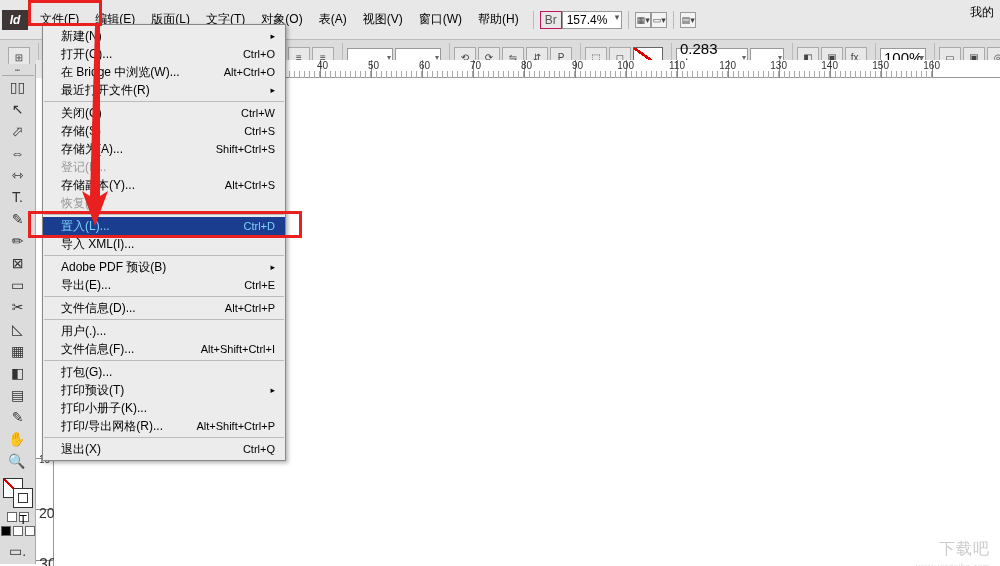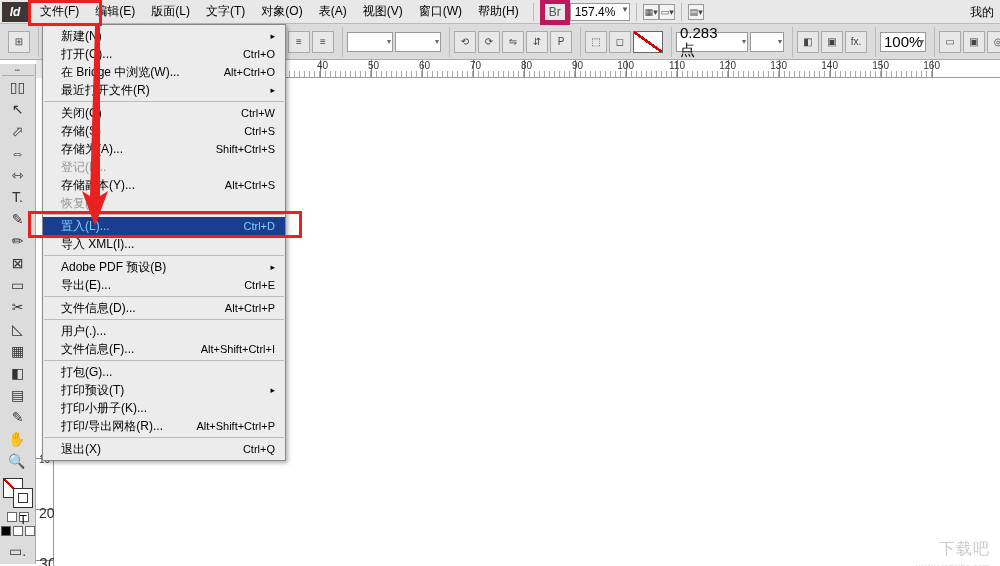--- a/index.html
+++ b/index.html
@@ -1,25 +1,25 @@
 <!DOCTYPE html>
 <html><head>
 <meta charset="utf-8">
 <style>
 * { margin: 0; padding: 0; box-sizing: border-box; font-family: "Microsoft YaHei", SimSun, sans-serif; font-size: 12px; }
 body { background: #fff; width: 1000px; height: 566px; overflow: hidden; position: relative; }
 
 
-.menubar { height: 24px; background: #e8e8e8; border-bottom: 1px solid #bbb; display: flex; align-items: center; padding-left: 2px; }
+.menubar { height: 40px; background: #e8e8e8; border-bottom: 1px solid #bbb; display: flex; align-items: center; padding-left: 2px; }
 .app-logo { width: 26px; height: 20px; background: #403535; color: #fff; display: flex; align-items: center; justify-content: center; font-weight: bold; font-style: italic; margin-right: 4px; }
 .menu-item { padding: 3px 8px; cursor: default; color: #000; }
 .menu-sep-v { width: 1px; height: 18px; background: #bbb; margin: 0 6px; }
 .zoom-box { border: 1px solid #999; background: #fff; padding: 1px 14px 1px 4px; position: relative; }
 .zoom-box::after { content: "▾"; position: absolute; right: 2px; top: 0; font-size: 9px; color: #555; }
-.br-box { border: 5px solid #be185d; padding: 1px 4px; color: #555; }
+.br-box { border: 1px solid #be185d; padding: 1px 4px; color: #555; }
 .mini-icon { width: 16px; height: 16px; border: 1px solid #999; background: #f4f4f4; display: flex; align-items: center; justify-content: center; font-size: 9px; color: #444; }
 
 
 .highlight-file { position: absolute; top: 0; left: 28px; width: 74px; height: 26px; border: 3px solid #e82020; z-index: 50; pointer-events: none; }
 
 
 .control-bar { height: 36px; background: #dcdcdc; border-bottom: 1px solid #aaa; display: flex; align-items: center; padding: 0 4px; gap: 4px; }
 .ctrl-group { display: flex; align-items: center; gap: 2px; padding: 0 4px; border-left: 1px solid #bbb; height: 30px; }
 .ctrl-group:first-child { border-left: none; }
 .ctrl-btn { width: 22px; height: 22px; border: 1px solid #aaa; background: #e8e8e8; display: flex; align-items: center; justify-content: center; font-size: 10px; color: #444; }

